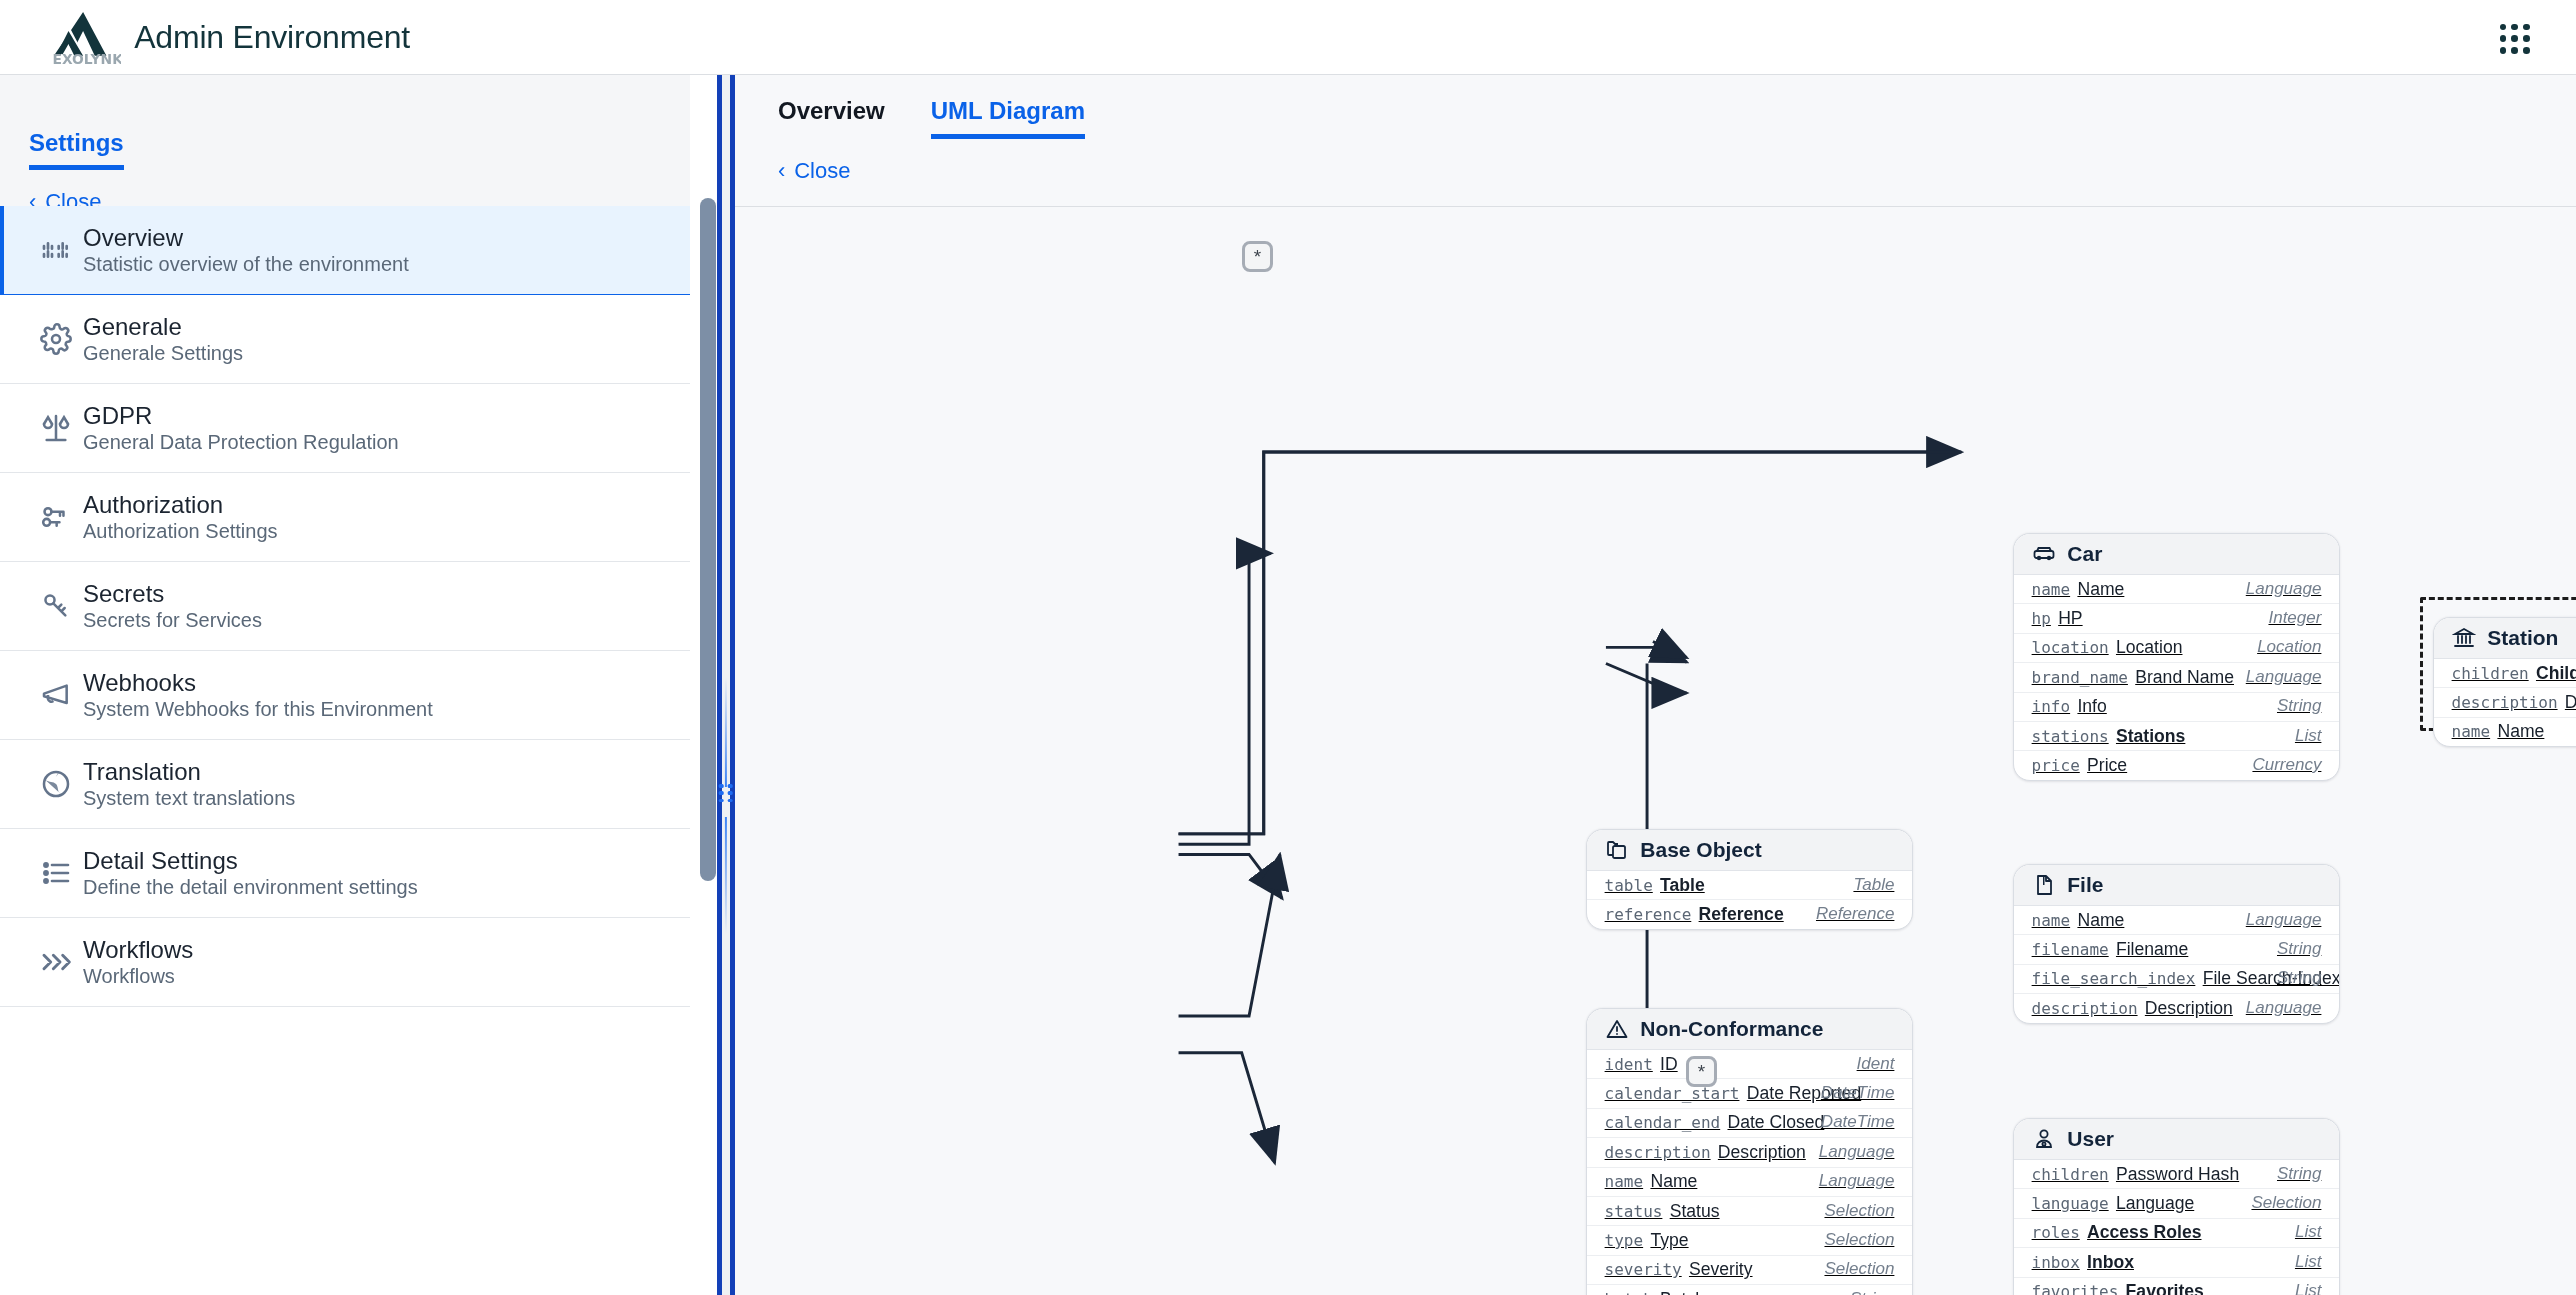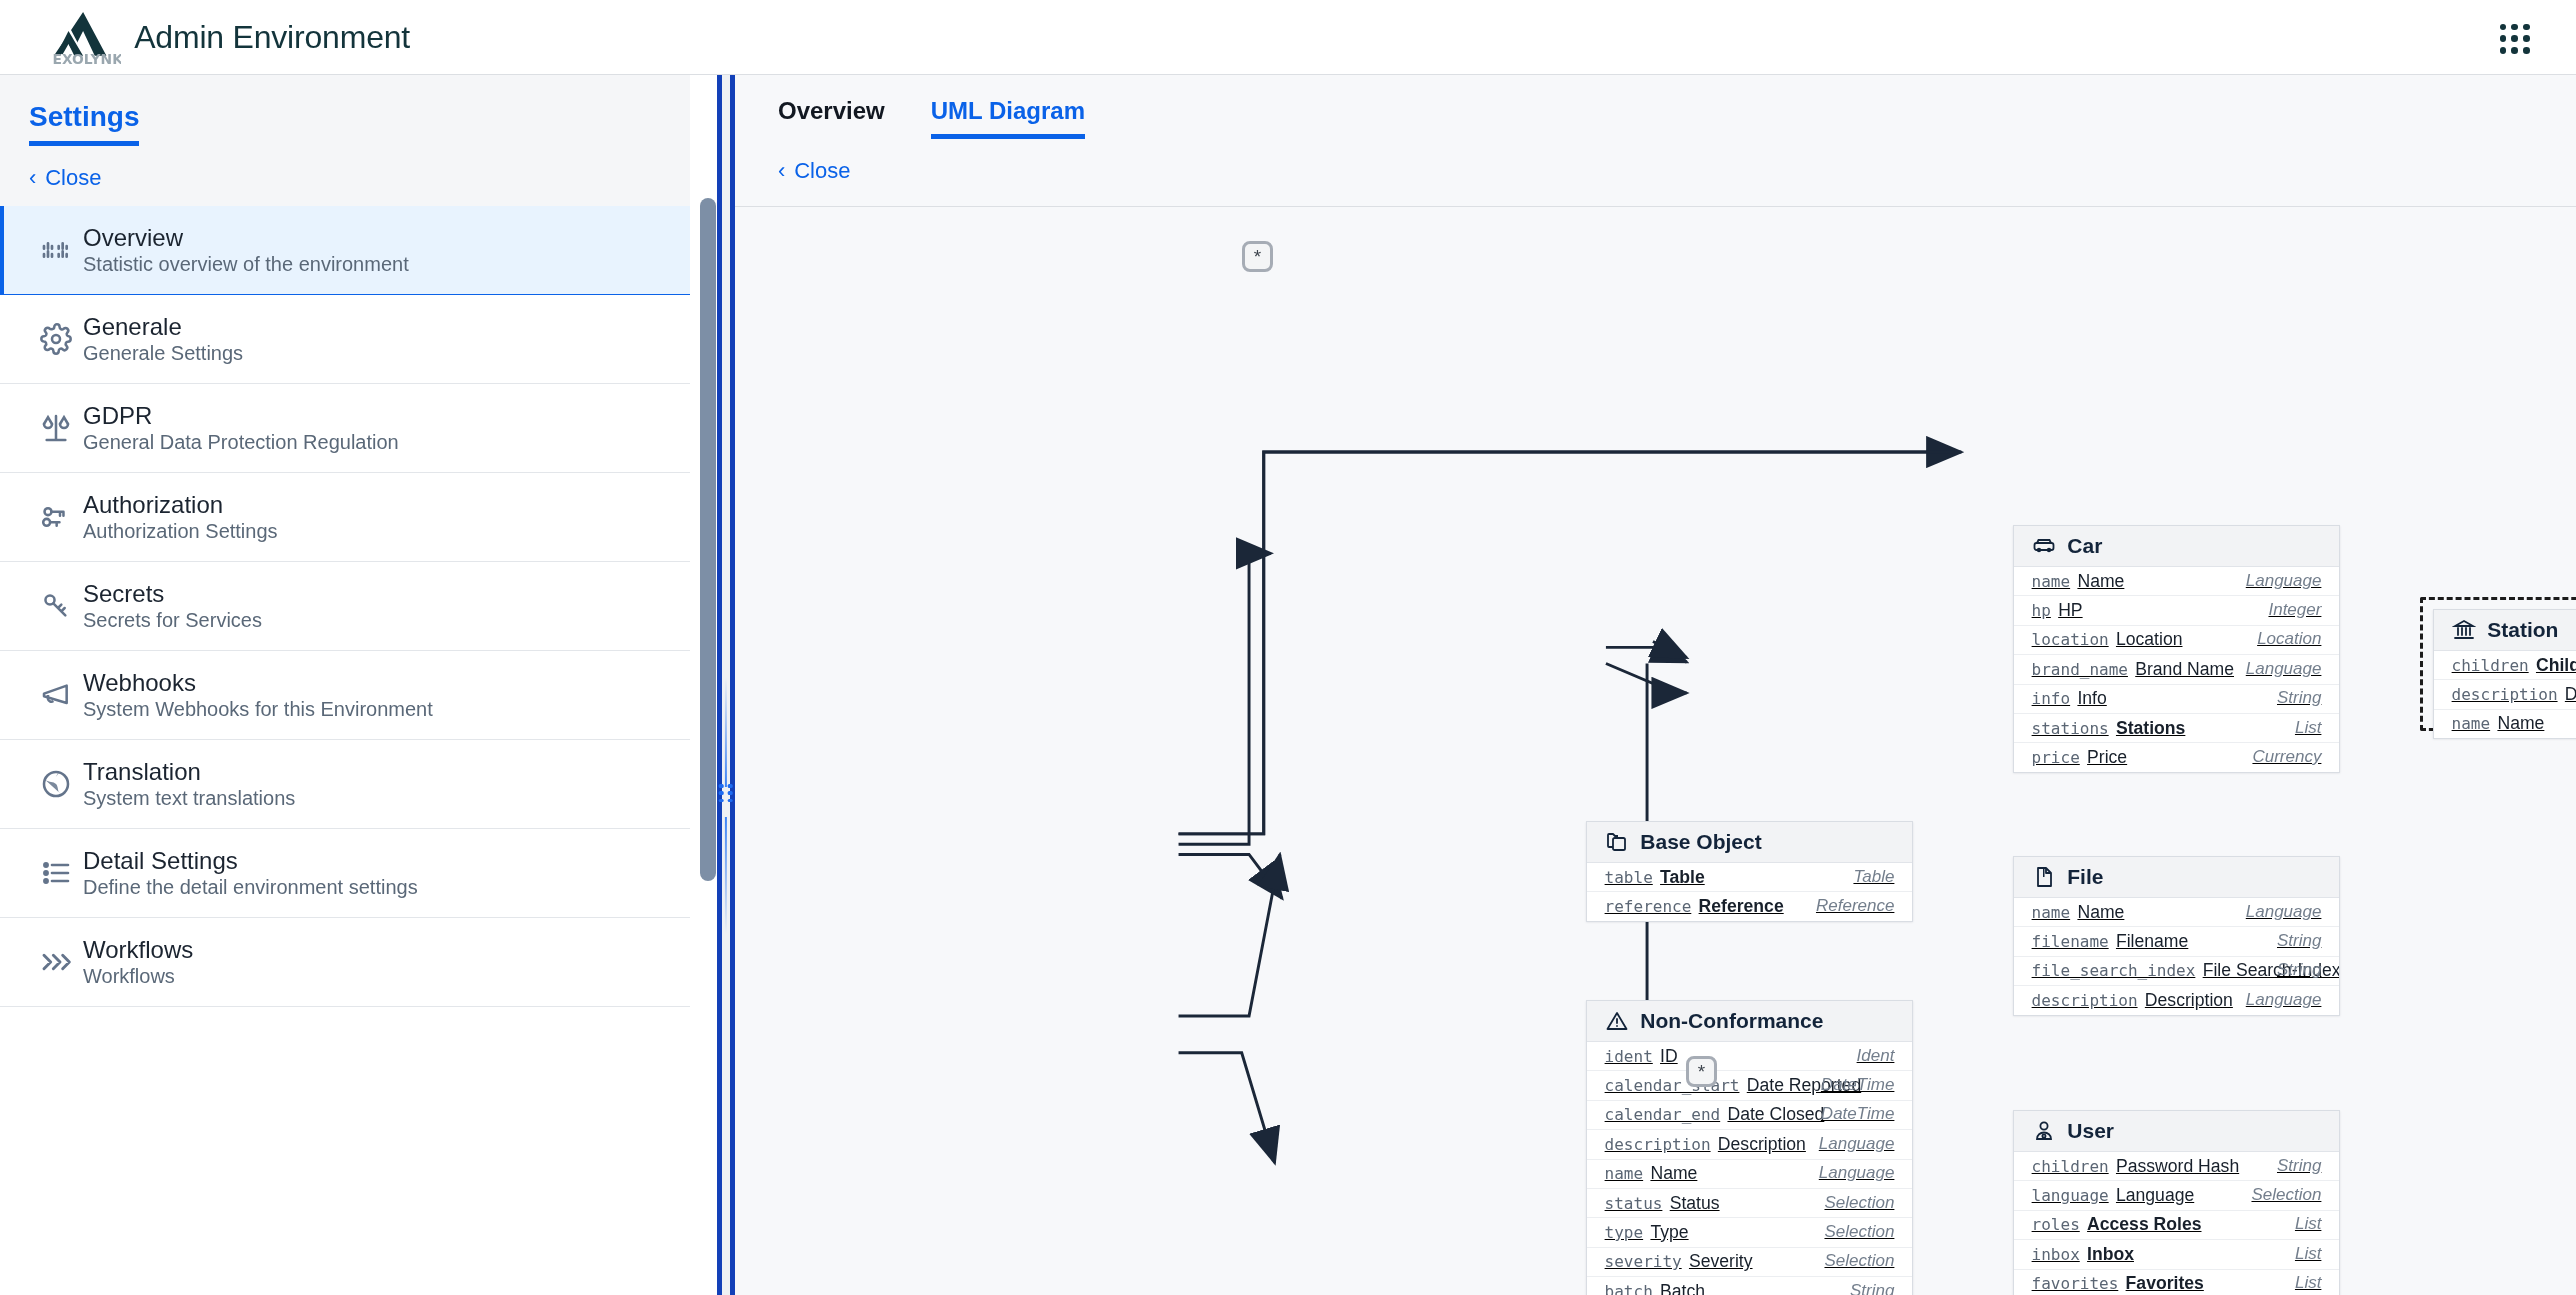--- a/index.html
+++ b/index.html
@@ -34,22 +34,22 @@
   
   .sidebar {
     position:absolute; left:0; top:75px; width:690px; height:1220px;
     background:#ffffff; overflow:hidden;
   }
   .sidebar-head {
     height:131px; background:#f5f6f8; padding:26.4px 29px 0 29px;
     position:relative;
   }
   .settings-tab {
-    display:inline-block; font-size:28px; font-weight:bold; color:#0a62e8;
-    padding-bottom:7.3px; border-bottom:5.1px solid #0a62e8; cursor:pointer;
+    display:inline-block; font-size:24px; font-weight:bold; color:#0a62e8;
+    padding-bottom:7.3px; border-bottom:5.1px solid #0a62e8; cursor:pointer;margin-top:28px;
   }
   .close-link {
     margin-top:19px; display:flex; align-items:center; gap:8.8px;
     font-size:22px; color:#0a62e8; cursor:pointer;
   }
   .chev { font-size:22px; line-height:1; }
 
   .nav-list { position:relative; }
   .nav-item {
     height:89px; display:flex; align-items:center; gap:0;
@@ -116,22 +116,22 @@
 
   .canvas{
     position:absolute; left:0; top:133px; width:1841px; height:1088px;
     background:#f7f8fa; overflow:hidden;
   }
   .edges{ position:absolute; left:0; top:0; width:1841px; height:1088px; }
 
   
   .node{
     position:absolute; background:#ffffff; border:0.7px solid #d9dde3;
-    border-radius:0; box-shadow:0 0.7px 2.2px rgba(16,24,40,.10);
-    overflow:hidden; z-index:3;
+    border-radius:17px; box-shadow:0 0.7px 2.2px rgba(16,24,40,.10);
+    overflow:hidden; z-index:3;margin-top:8px;
   }
   .node-head{
     display:flex; align-items:center; gap:11.7px;
     background:#f2f3f5; border-bottom:0.7px solid #e1e4e9;
     padding:8.8px 17.6px; height:41px;
   }
   .node-head svg{ width:24px; height:24px; display:block; color:#13243a; }
   .node-title{ font-size:21px; font-weight:bold; color:#13243a; white-space:nowrap; }
   .attr{
     display:flex; align-items:flex-start; justify-content:space-between;

